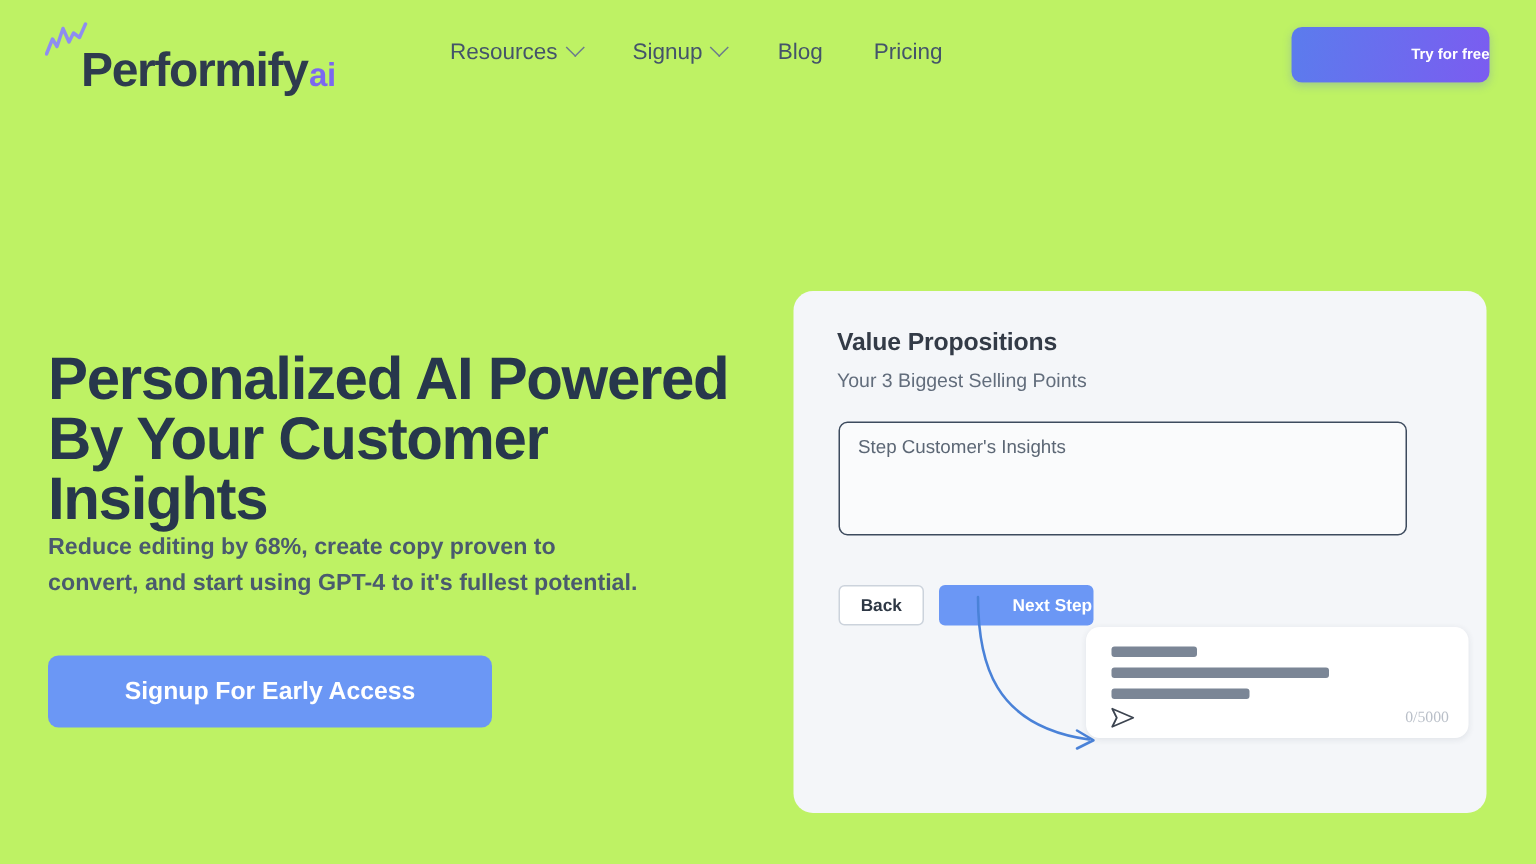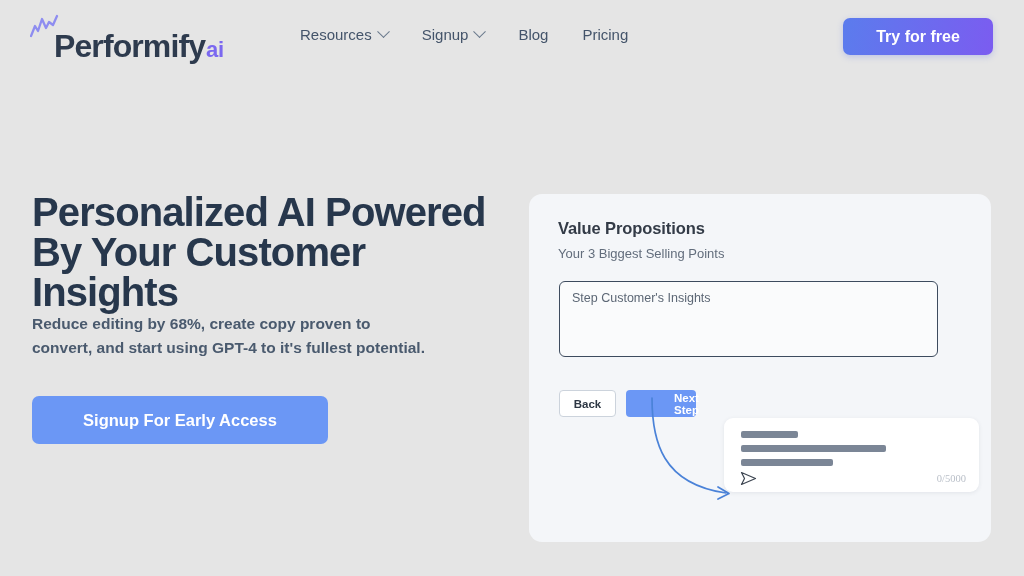--- a/index.html
+++ b/index.html
@@ -15,21 +15,21 @@
     font-family: "Liberation Sans", sans-serif;
     background: #fbfcfe;
     color: #2b3a4a;
     -webkit-font-smoothing: antialiased;
   }
 
   .page {
     position: relative;
     width: 1024px;
     height: 576px;
-    background: #e5e5e5;
+    background: #bef264;
   }
 
   
   .header {
     position: absolute;
     top: 0; left: 0;
     width: 1024px;
     height: 74px;
     display: flex;
     align-items: center;
@@ -95,48 +95,50 @@
     height: 9px;
     border-right: 1.6px solid #6b7a8d;
     border-bottom: 1.6px solid #6b7a8d;
     transform: rotate(45deg) translate(-2px, -2px);
   }
 
   .try-btn {
     position: absolute;
     right: 31px;
     top: 18px;
-    width: 150px;
+    width: 132px;
     height: 37px;
     border: none;
     border-radius: 7px;
     background: linear-gradient(100deg, #5b7ced 0%, #7b5cf0 100%);
     color: #ffffff;
     font-family: "Liberation Sans", sans-serif;
-    font-size: 16px;
+    font-size: 10px;
     font-weight: bold;
     cursor: pointer;
     box-shadow: 0 2px 6px rgba(90,110,230,0.28);
+    text-align: right;
   }
 
   
   .hero-left {
     position: absolute;
     left: 32px;
     top: 192px;
     width: 480px;
   }
 
   .hero-title {
     font-size: 40px;
     font-weight: bold;
     line-height: 1.0;
     letter-spacing: -0.9px;
     color: #27374c;
     white-space: pre-line;
+    margin-top: 41px;
   }
 
   .hero-sub {
     font-size: 15.5px;
     line-height: 1.55;
     color: #4a5a6e;
     white-space: pre-line;
     font-weight: bold;
   }
 
@@ -217,21 +219,21 @@
     border: 1px solid #ccd3dc;
     border-radius: 4px;
     font-family: "Liberation Sans", sans-serif;
     font-size: 11.5px;
     font-weight: bold;
     color: #2d3744;
     cursor: pointer;
   }
 
   .next-btn {
-    width: 70px;
+    width: 103px;
     height: 27px;
     background: #6b97f5;
     border: none;
     border-radius: 4px;
     font-family: "Liberation Sans", sans-serif;
     font-size: 11.5px;
     font-weight: bold;
     color: #ffffff;
     cursor: pointer;
     padding-left: 48px;

